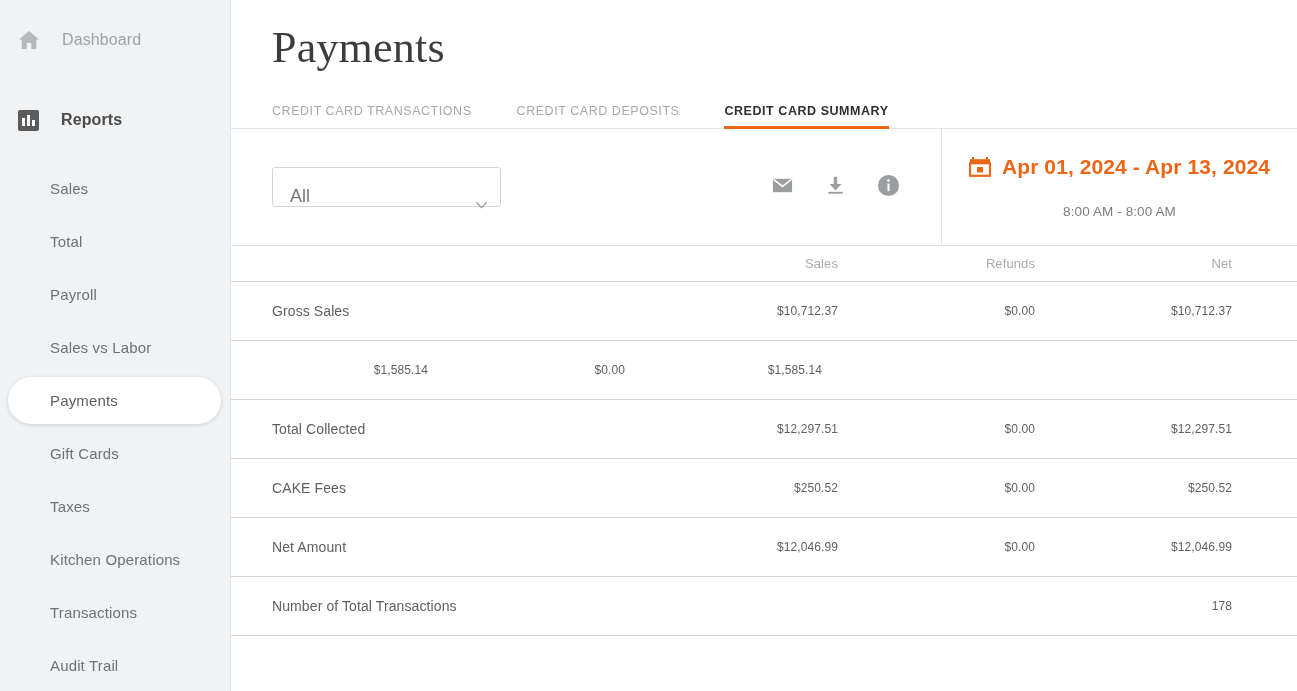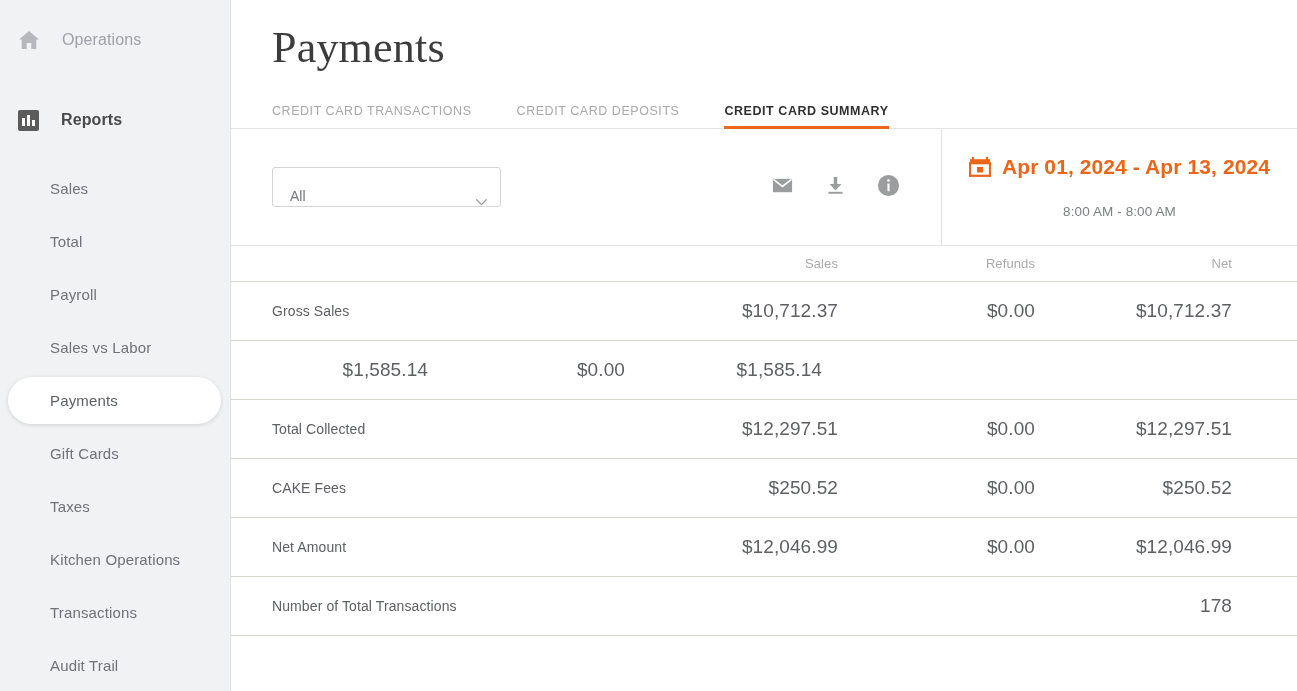--- a/index.html
+++ b/index.html
@@ -168,21 +168,21 @@
   }
   .select-box {
     width: 229px;
     height: 40px;
     border: 1px solid #d3d4d6;
     border-radius: 3px;
     display: flex;
     align-items: center;
     justify-content: space-between;
     padding: 18px 13px 0 17px;
-    font-size: 14px;
+    font-size: 18px;
     color: #75777a;
     background: #fff;
     cursor: pointer;
   }
   .chev {
     width: 11px; height: 7px;
     display: block;
   }
   .tool-icons {
     position: absolute;
@@ -243,21 +243,21 @@
   .c-label {
     flex: 0 0 410px;
     padding-left: 41px;
     font-size: 14px;
     color: #5d5f62;
     letter-spacing: .1px;
   }
   .c-num {
     flex: 0 0 197px;
     text-align: right;
-    font-size: 19px;
+    font-size: 12px;
     color: #5d5f62;
     letter-spacing: .1px;
   }
   .c-num.net { flex: 0 0 197px; }
   .c-pad { flex: 1 1 auto; }
   .thead .c-label, .thead .c-num {
     font-size: 13px;
     color: #a9aaac;
   }
 </style>
@@ -267,21 +267,21 @@
 <div class="app">
 
   <aside class="sidebar">
 
     <div class="nav-top">
       <span class="home-icon">
         <svg viewBox="0 0 22 20" width="22" height="20" xmlns="http://www.w3.org/2000/svg">
           <path d="M11 1 L21 9.5 L18.3 9.5 L18.3 19 L13.3 19 L13.3 13 L8.7 13 L8.7 19 L3.7 19 L3.7 9.5 L1 9.5 Z" fill="#b6b8bb"></path>
         </svg>
       </span>
-      <span class="nav-label">Operations</span>
+      <span class="nav-label">Dashboard</span>
     </div>
 
     <div class="nav-section">
       <span class="reports-icon">
           <i></i>
           <i></i>
           <i></i>
         </span>
       <span class="nav-label">Reports</span>
     </div>

